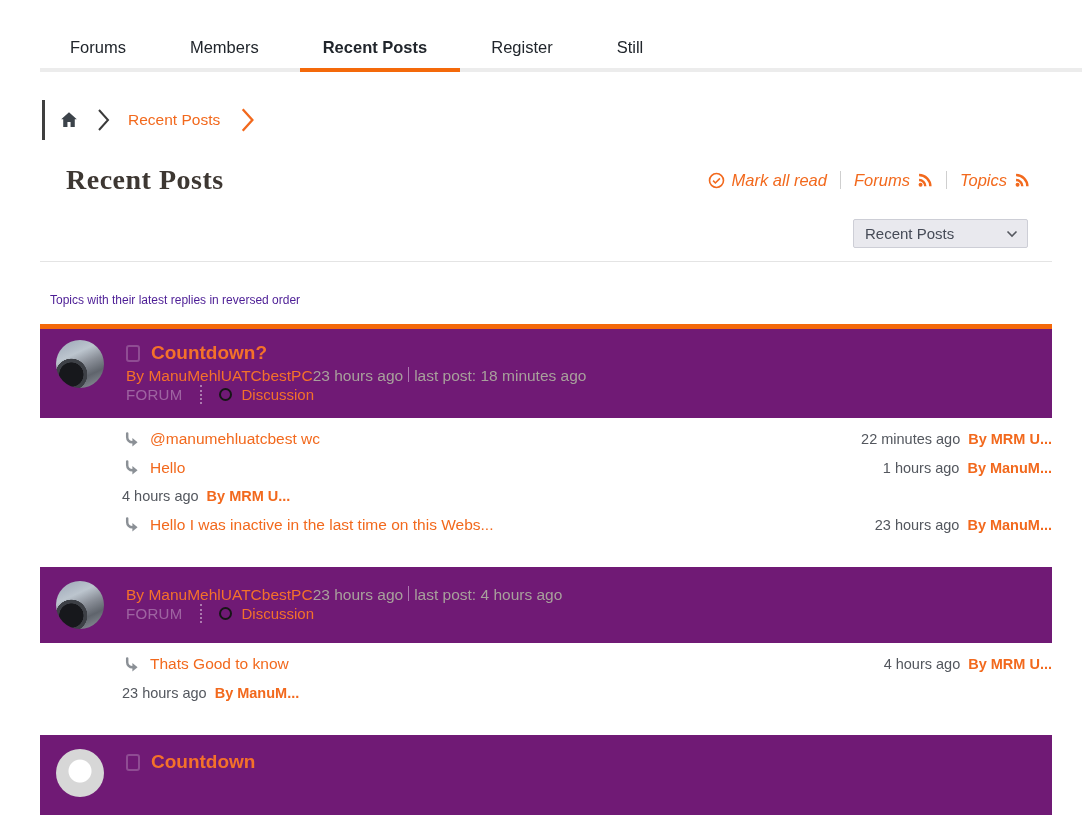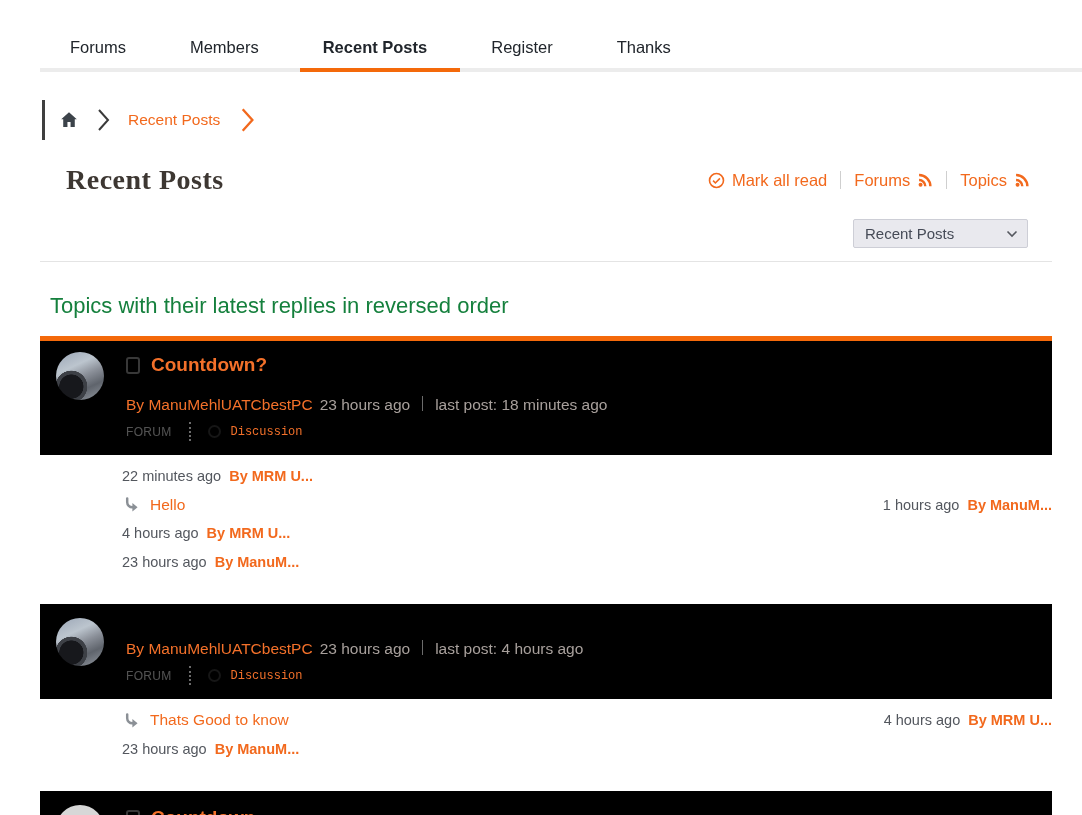--- a/index.html
+++ b/index.html
@@ -21,58 +21,58 @@
   .home-ic { color:#3c434a; display:flex; }
   .crumb-chev { display:flex; margin-left:13px; }
   .crumb-current { margin-left:15px; font-size:15.5px; color:#f2691d; }
   .crumb-chev2 { display:flex; margin-left:16px; }
 
   
   .header-row { margin:22px 52px 0 66px; display:flex; justify-content:space-between;
     align-items:center; }
   .page-title { font-family:"Liberation Serif", serif; font-size:28px; font-weight:600;
     color:#3d3732; letter-spacing:0.5px; }
-  .header-links { display:flex; align-items:center; gap:9px; font-size:16.5px; color:#f2691d; }
+  .header-links { display:flex; align-items:center; gap:9px; font-size:16.5px; color:#f2691d;font-style:italic; }
   .hl-item { display:flex; align-items:center; gap:7px; cursor:pointer; }
   .hl-sep { width:1px; height:18px; background:#cfcfcf; margin:0 4px; }
 
   .select-row { display:flex; justify-content:flex-end; margin:23px 54px 0 0; }
   .select-box { width:175px; height:29px; background:#e9e9ee; border:1px solid #cdced6;
     border-radius:2px; display:flex; align-items:center; justify-content:space-between;
     padding:0 9px 0 11px; font-size:15px; color:#464b57; cursor:pointer; }
 
   .divider-hr { border:none; border-top:1px solid #e4e4e4; margin:13px 30px 0 40px; }
 
-  .intro { margin:31px 12px 0 50px; font-size:22px; color:#15803d; }
+  .intro { margin:31px 12px 0 50px; font-size:12px; color:#4c1d95; }
 
   
   .feed { margin-left:40px; width:1012px; }
-  .topic-card { background:#000000; display:flex; padding:14px 16px; margin-top:18px; }
+  .topic-card { background:#701a75; display:flex; padding:14px 16px; margin-top:18px; }
   .topic-card.highlight { margin-top:17px; border-top:5px solid #f4690a; padding-top:11px; }
   .avatar { width:48px; height:48px; border-radius:50%; flex:none;
     background:
       radial-gradient(circle at 32% 72%, #17181c 0 25%, #3d4046 26% 33%, rgba(0,0,0,0) 34%),
       linear-gradient(155deg,#9aa5b5 0%,#bcc5ce 32%,#8a8f98 52%,#5f646c 72%,#949aa2 100%); }
   .avatar.placeholder { background:
       radial-gradient(circle at 50% 46%, #ffffff 0 11px, rgba(0,0,0,0) 12px), #d7d7d7; }
   .topic-main { margin-left:22px; padding-top:2px; min-width:0; }
   .topic-title-row { display:flex; align-items:center; gap:11px; }
   .doc-icon { width:14px; height:17px; border:2px solid rgba(255,255,255,0.22);
     border-radius:3px; flex:none; }
   .topic-title { font-size:19px; font-weight:700; color:#f4712a; cursor:pointer; }
-  .topic-meta { margin-top:20px; font-size:15.5px; color:#a8a09c; display:flex;
-    align-items:flex-start; gap:7px; }
+  .topic-meta { margin-top:3px; font-size:15.5px; color:#a8a09c; display:flex;
+    align-items:flex-start; }
   .topic-meta .by-author { color:#f4712a; cursor:pointer; }
   .meta-sep { width:1px; height:15px; background:rgba(255,255,255,0.42); margin:0 5px; }
-  .topic-tags { margin-top:8px; display:flex; align-items:center; font-size:12px; }
+  .topic-tags { display:flex; align-items:center; font-size:15px; }
   .forum-label { color:rgba(255,255,255,0.32); letter-spacing:0.3px; }
   .dot-sep { border-left:2px dotted rgba(255,255,255,0.42); height:19px; margin:0 17px; }
   .tag-circle { width:13px; height:13px; border:2.5px solid #161616; border-radius:50%;
     margin-right:10px; flex:none; }
-  .tag-name { color:#f4712a; cursor:pointer;font-family:Liberation Mono, monospace; }
+  .tag-name { color:#f4712a; cursor:pointer; }
 
   
   .replies { padding:7px 0 10px; }
   .reply-row { height:28.5px; display:flex; align-items:center;
     justify-content:space-between; padding-left:82px; }
   .reply-left { display:flex; align-items:center; gap:11px; font-size:15.5px;
     color:#f2691d; min-width:0; }
   .reply-left .txt { cursor:pointer; white-space:nowrap; }
   .reply-arrow { display:flex; color:#8b9096; flex:none; }
   .reply-right { display:flex; align-items:flex-start; gap:8px; font-size:14.5px;
@@ -81,21 +81,21 @@
   .reply-author { color:#f2691d; cursor:pointer;font-weight:bold; }
 </style>
 </head>
 <body>
 
 <nav class="nav-bar">
   <span class="nav-item">Forums</span>
   <span class="nav-item">Members</span>
   <span class="nav-item active">Recent Posts</span>
   <span class="nav-item">Register</span>
-  <span class="nav-item">Thanks</span>
+  <span class="nav-item">Still</span>
   <span class="nav-underline"></span>
 </nav>
 
 <div class="crumbs">
   <span class="crumb-bar"></span>
   <span class="home-ic">
     <svg width="22" height="22" viewBox="0 0 24 24" fill="currentColor">
         <path d="M3.5 11.2 12 3.6l8.5 7.6h-2.2v8.3h-4.6v-5.3H10.3v5.3H5.7v-8.3H3.5z"></path>
       </svg>
   </span>
@@ -179,20 +179,29 @@
         <span class="forum-label">FORUM</span>
         <span class="dot-sep"></span>
         <span class="tag-circle"></span>
         <span class="tag-name">Discussion</span>
       </div>
     </div>
   </div>
 
   <div class="replies">
     <div class="reply-row">
+      <span class="reply-left">
+        <span class="reply-arrow">
+            <svg width="17" height="17" viewBox="0 0 18 18">
+              <path d="M5.5 2.5v4a5.5 5.5 0 0 0 5.5 5.5h.5" fill="none" stroke="currentColor" stroke-width="2.6" stroke-linecap="round"></path>
+              <path d="m11 7.5 5.5 4.5-5.5 4.5z" fill="currentColor"></path>
+            </svg>
+          </span>
+        <span class="txt">@manumehluatcbest wc</span>
+      </span>
       <span class="reply-right">
         <span class="reply-time">22 minutes ago</span>
         <span class="reply-author">By MRM U...</span>
       </span>
     </div>
     <div class="reply-row">
       <span class="reply-left">
         <span class="reply-arrow">
             <svg width="17" height="17" viewBox="0 0 18 18">
               <path d="M5.5 2.5v4a5.5 5.5 0 0 0 5.5 5.5h.5" fill="none" stroke="currentColor" stroke-width="2.6" stroke-linecap="round"></path>
@@ -206,20 +215,29 @@
         <span class="reply-author">By ManuM...</span>
       </span>
     </div>
     <div class="reply-row">
       <span class="reply-right">
         <span class="reply-time">4 hours ago</span>
         <span class="reply-author">By MRM U...</span>
       </span>
     </div>
     <div class="reply-row">
+      <span class="reply-left">
+        <span class="reply-arrow">
+            <svg width="17" height="17" viewBox="0 0 18 18">
+              <path d="M5.5 2.5v4a5.5 5.5 0 0 0 5.5 5.5h.5" fill="none" stroke="currentColor" stroke-width="2.6" stroke-linecap="round"></path>
+              <path d="m11 7.5 5.5 4.5-5.5 4.5z" fill="currentColor"></path>
+            </svg>
+          </span>
+        <span class="txt">Hello I was inactive in the last time on this Webs...</span>
+      </span>
       <span class="reply-right">
         <span class="reply-time">23 hours ago</span>
         <span class="reply-author">By ManuM...</span>
       </span>
     </div>
   </div>
 
   <div class="topic-card">
     <div class="avatar"></div>
     <div class="topic-main">

